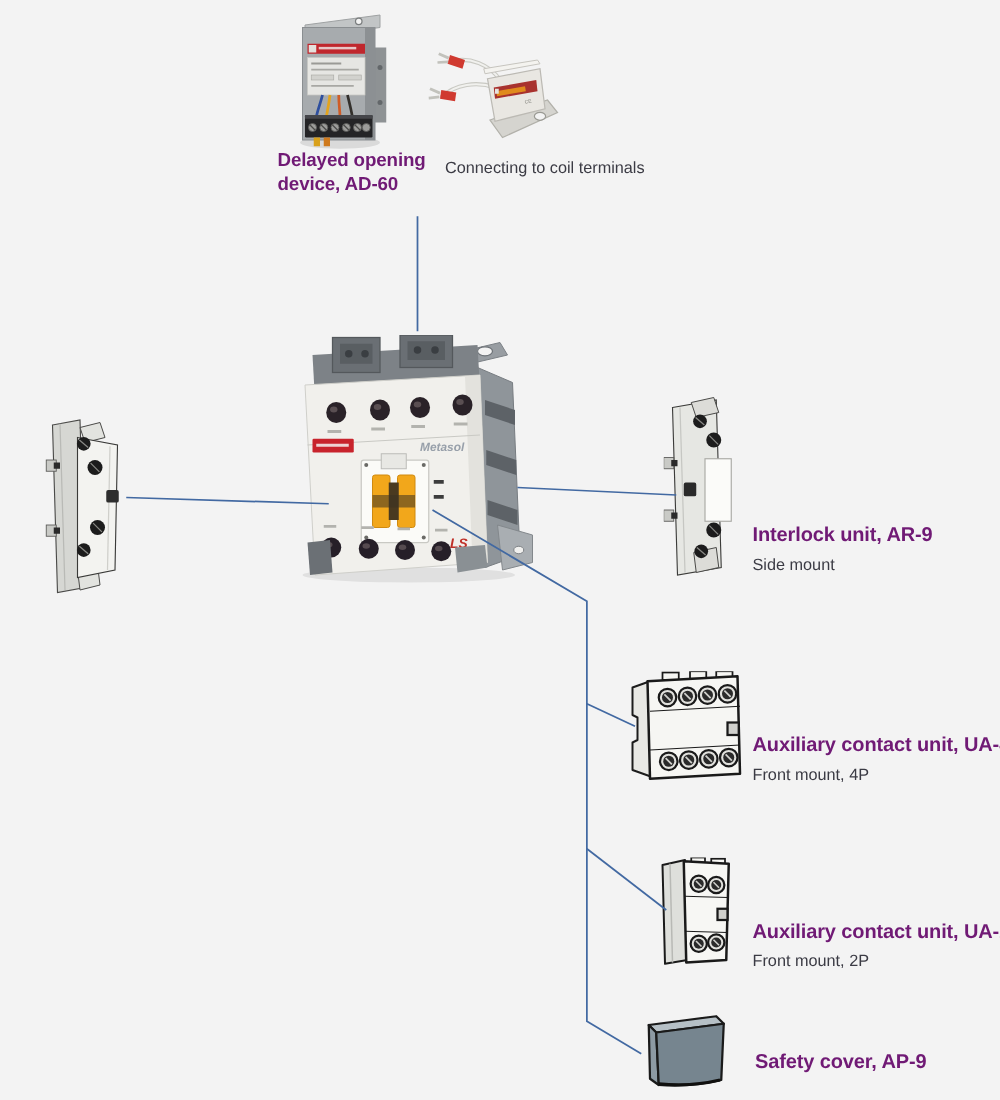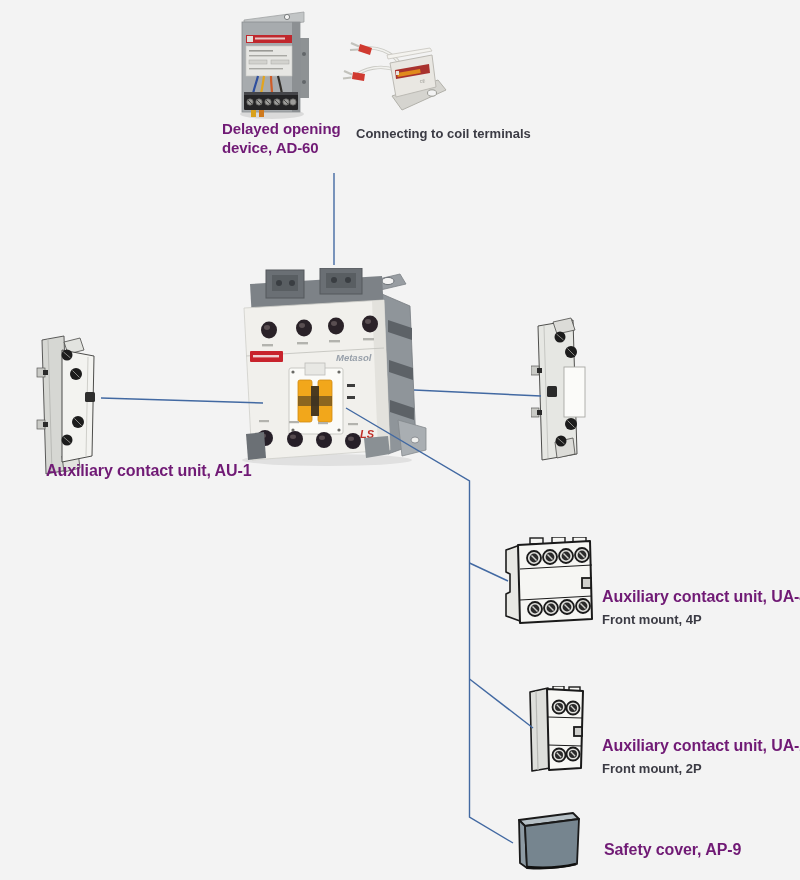--- a/index.html
+++ b/index.html
@@ -10,21 +10,21 @@
   }
   .dev{position:absolute;}
   .dev svg{display:block;}
   .lbl{position:absolute;line-height:1.25;}
   .title{
     font-weight:700;font-size:16px;color:#701a75;letter-spacing:-0.1px;
     display:block;white-space:nowrap;
   }
   .title.sm{font-size:15px;}
   .subtitle{
-    font-weight:700;font-size:13px;color:#3b3b44;display:block;
+    font-weight:400;font-size:13px;color:#3b3b44;display:block;
     margin-top:5px;white-space:nowrap;
   }
   .lines{position:absolute;left:0;top:0;pointer-events:none;}
 </style>
 </head>
 <body>
 
 <div class="stage">
 
   <div class="dev" style="left:234px;top:6px;">
@@ -362,23 +362,26 @@
   <div class="lbl" style="left:222px;top:120px;">
     <span class="title sm">Delayed opening</span>
     <span class="title sm">device, AD-60</span>
   </div>
 
   <div class="lbl" style="left:356px;top:121px;">
     <span class="subtitle">Connecting to coil terminals</span>
   </div>
 
   <div class="lbl" style="left:46px;top:461px;">
-    <span class="title">Auxiliary contact unit, AU-1</span>
-  </div>
-
+  </div>
+
+  <div class="lbl" style="left:602px;top:419px;">
+    <span class="title">Interlock unit, AR-9</span>
+    <span class="subtitle">Side mount</span>
+  </div>
 
   <div class="lbl" style="left:602px;top:587px;">
     <span class="title">Auxiliary contact unit, UA-4</span>
     <span class="subtitle">Front mount, 4P</span>
   </div>
 
   <div class="lbl" style="left:602px;top:736px;">
     <span class="title">Auxiliary contact unit, UA-2</span>
     <span class="subtitle">Front mount, 2P</span>
   </div>

